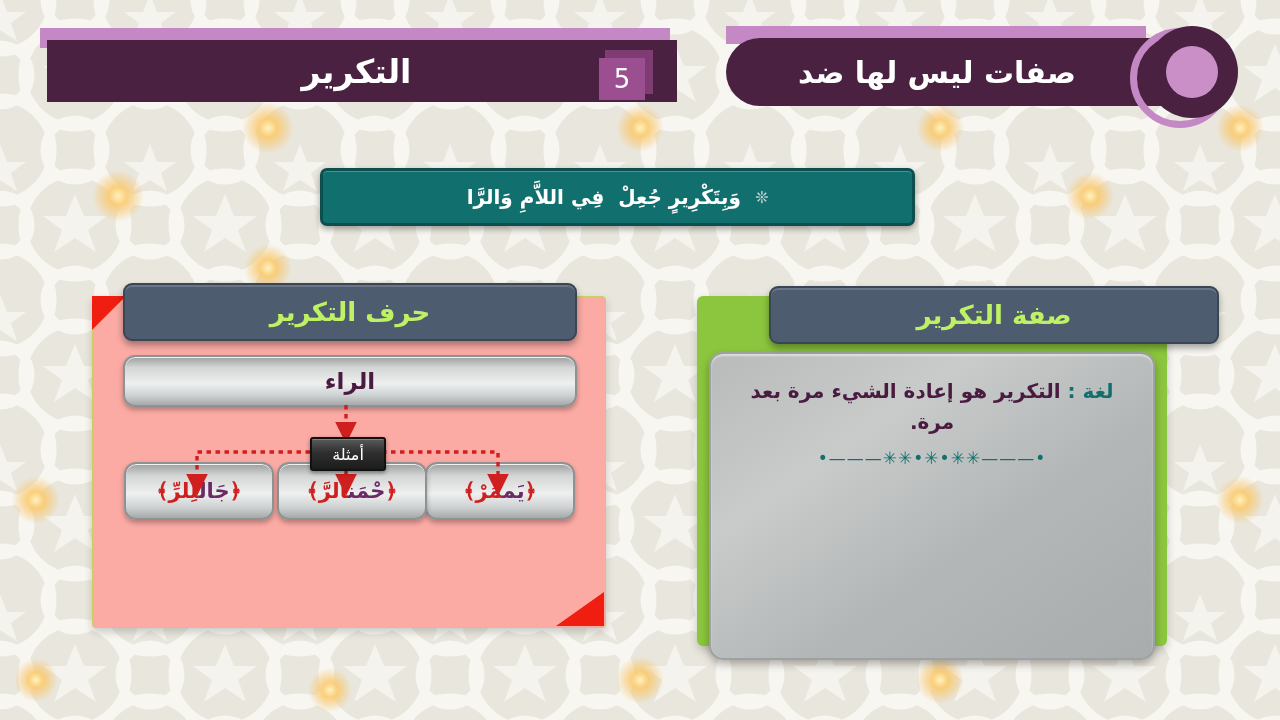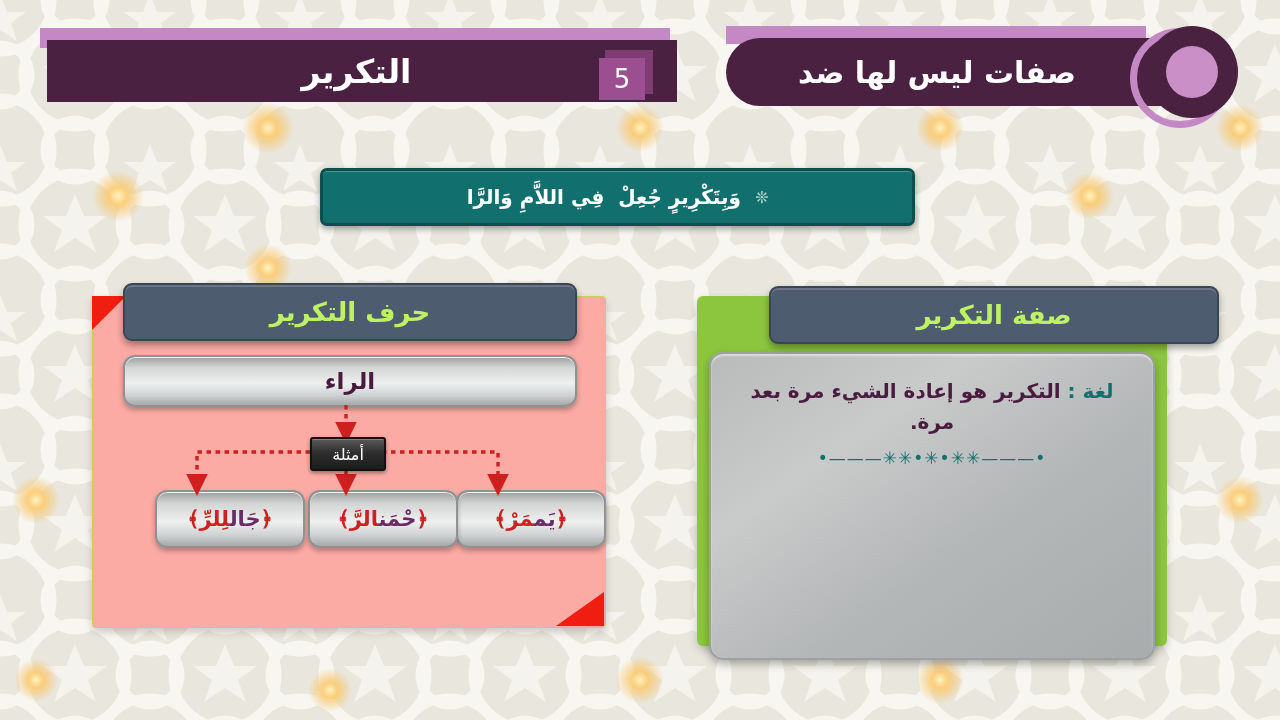--- a/index.html
+++ b/index.html
@@ -132,21 +132,21 @@
 
   .dark-box{
     position:absolute;left:310px;top:437px;width:72px;height:30px;
     background:linear-gradient(180deg,#5a5a5a 0%,#2f2f2f 45%,#1c1c1c 100%);
     border:2px solid #111;border-radius:3px;z-index:13;
     box-shadow:0 2px 4px rgba(0,0,0,.4), inset 0 1px 0 rgba(255,255,255,.25);
     display:flex;align-items:center;justify-content:center;
   }
   .dark-box span{color:#fff;font-size:16px;}
 
-  .ex-box{position:absolute;top:490px;width:146px;height:54px;margin-left:31px;}
+  .ex-box{position:absolute;top:462px;width:146px;height:54px;}
   .ex-1{left:425px;}
   .ex-2{left:277px;}
   .ex-3{left:124px;}
   .ex-text{font-size:21px;font-weight:bold;white-space:nowrap;}
   .br{color:#cf2020;}
   .pp{color:#6b2a66;}
 
   #arrows{position:absolute;left:0;top:0;width:1280px;height:720px;z-index:12;pointer-events:none;}
 </style>
 </head>

